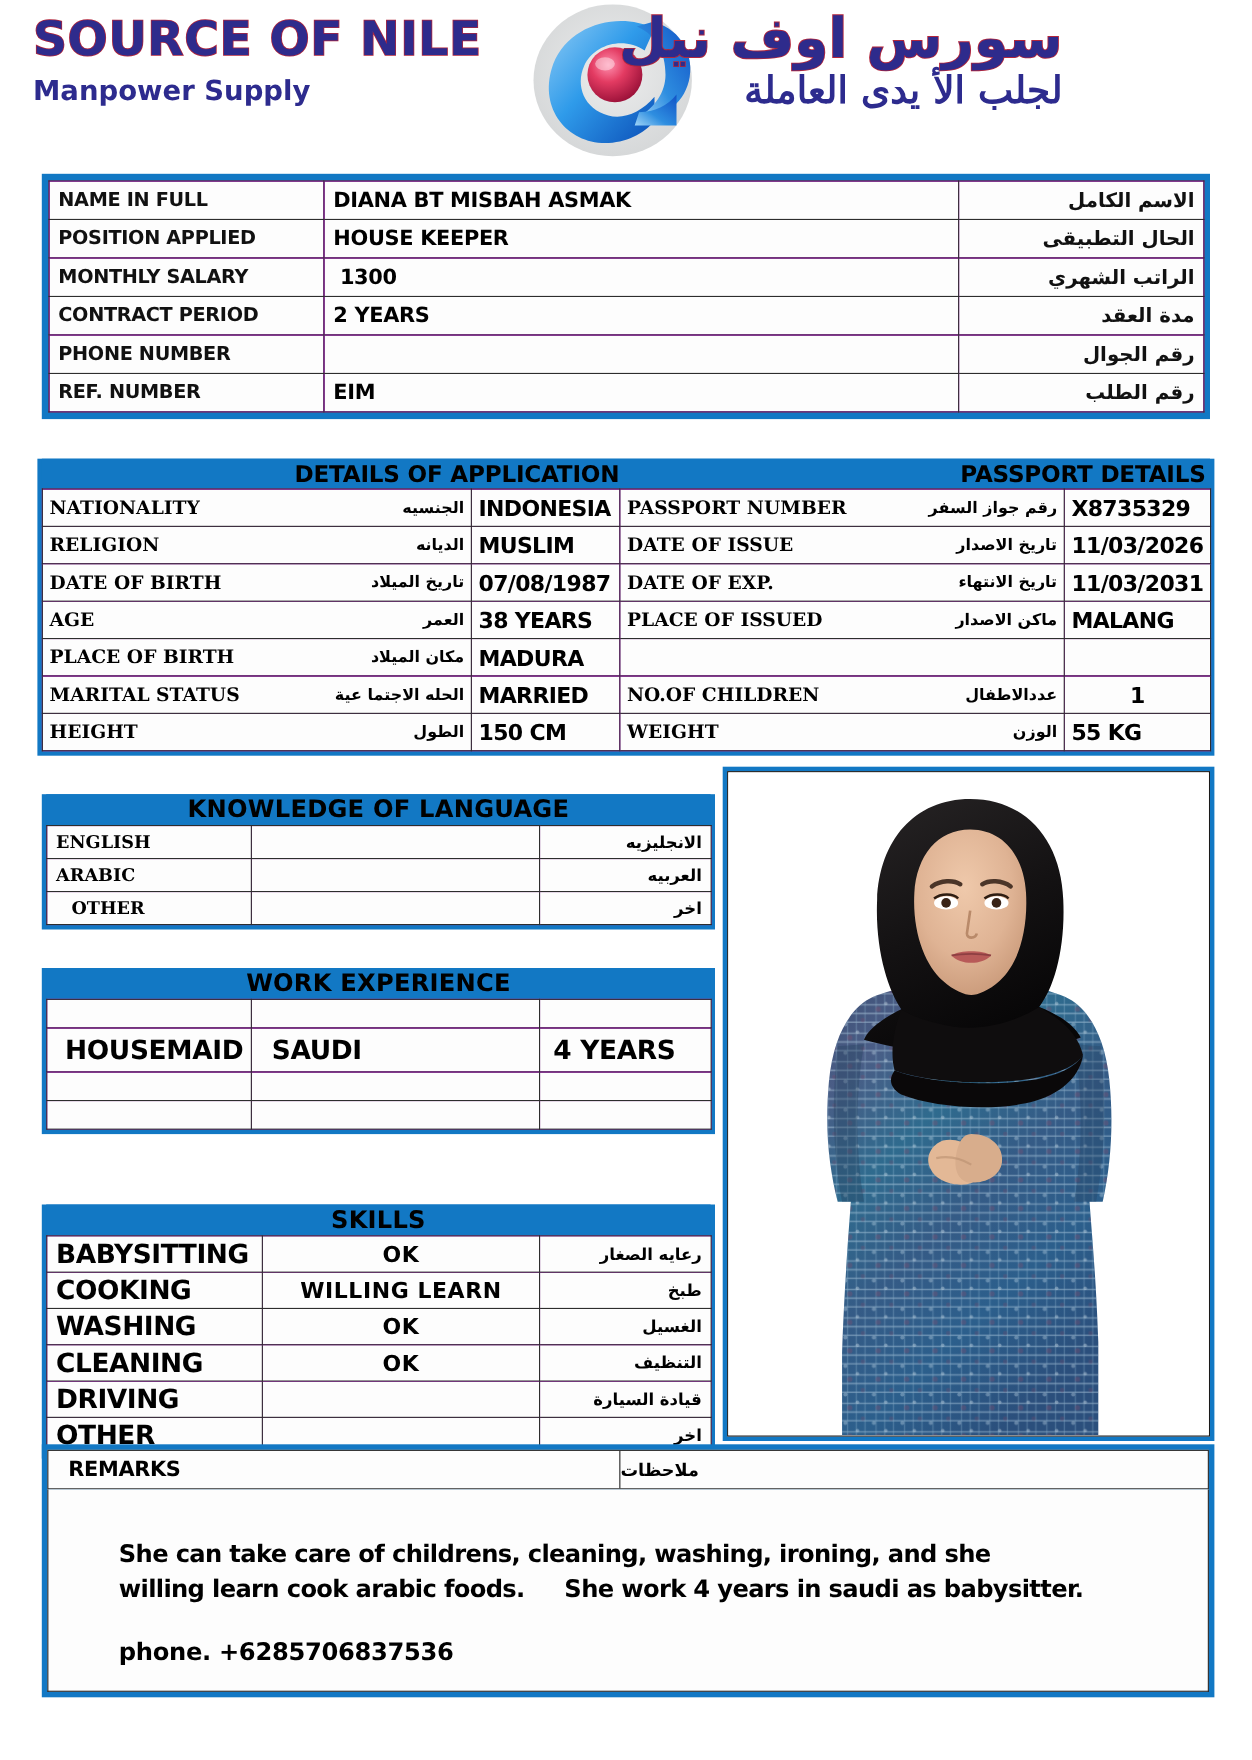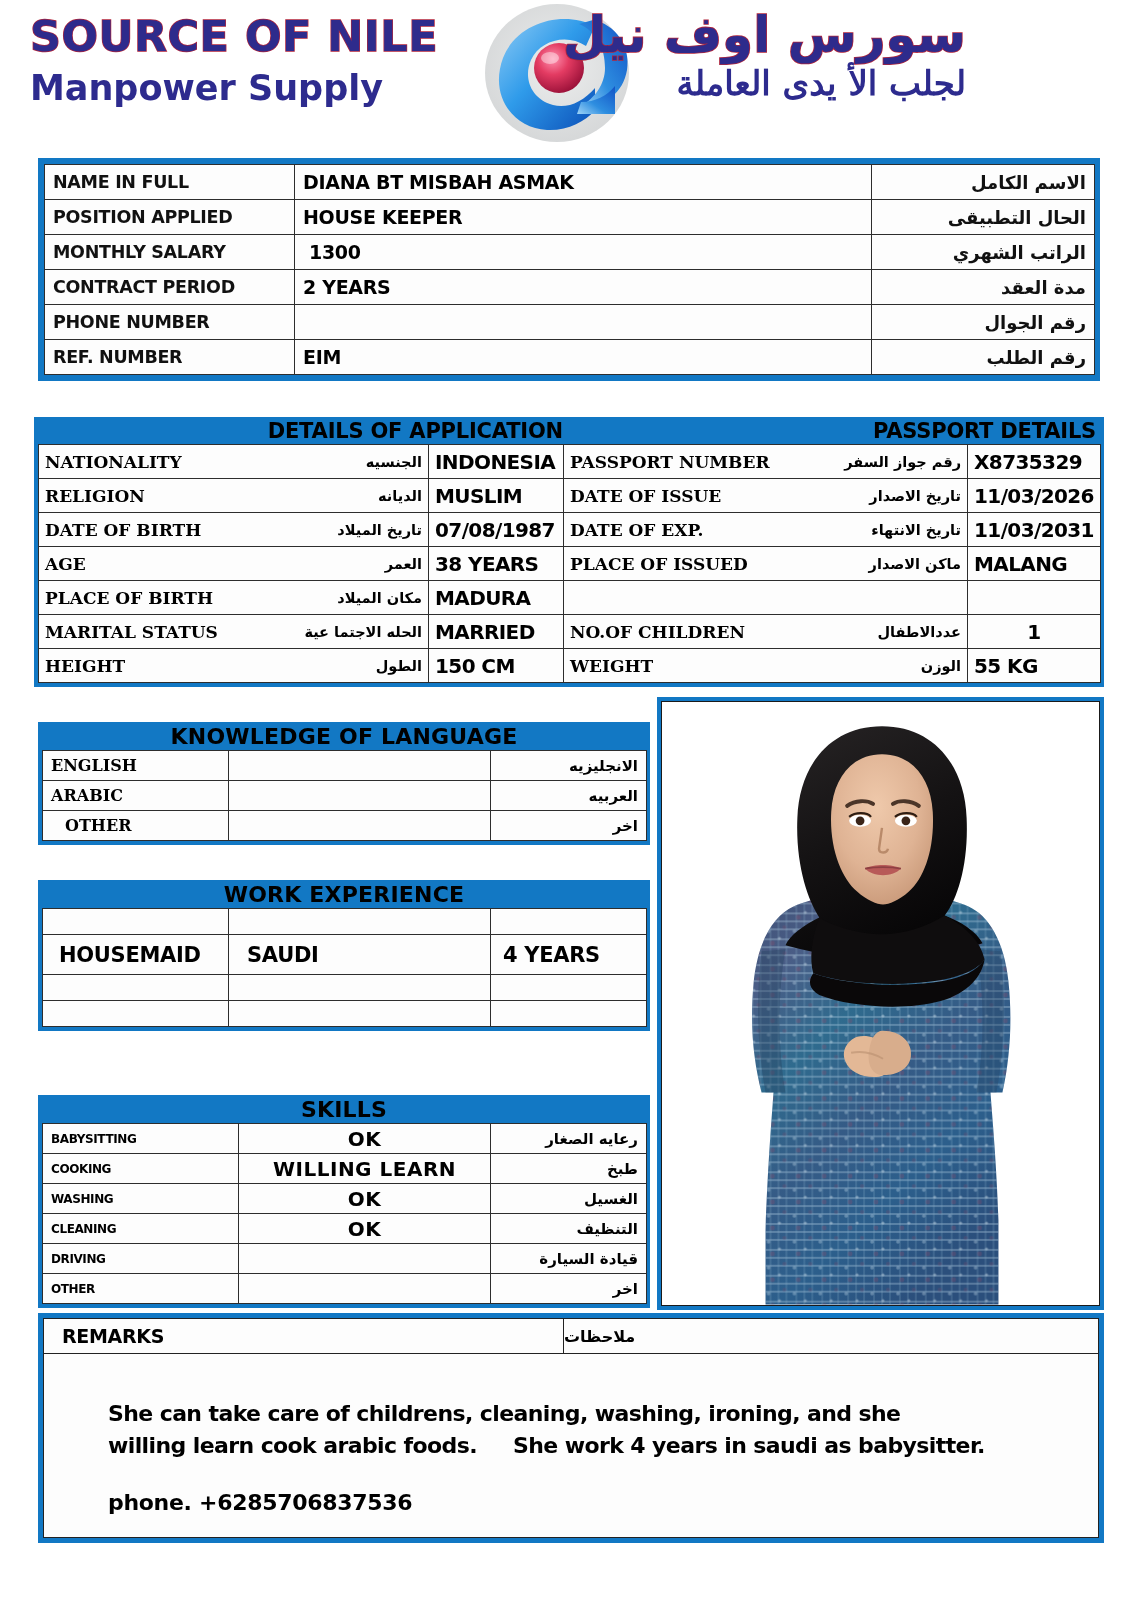--- a/index.html
+++ b/index.html
@@ -38,21 +38,21 @@
     letter-spacing: 0.5px;
     color: #2e2b8c;
     -webkit-text-stroke: 1.4px #b2263c;
     paint-order: stroke fill;
     line-height: 1.05;
     white-space: nowrap;
   }
   .brand-en .line2 {
     font-family: "DejaVu Sans", sans-serif;
     font-weight: bold;
-    font-size: 35px;
+    font-size: 25px;
     color: #2d2b8e;
     line-height: 1.25;
     margin-top: 8px;
     white-space: nowrap;
   }
   .logo-wrap {
     position: absolute;
     left: 455px;
     top: 2px;
     width: 205px;
@@ -221,33 +221,33 @@
     text-align: right;
     direction: rtl;
   }
 
   
   .sec4 { position: absolute; left: 38px; top: 880px; width: 612px; border-radius: 16px; }
   .sec4 .tbl td { height: 26px; }
   .we-cell {
     font-family: "DejaVu Sans", sans-serif;
     font-weight: bold;
-    font-size: 21px;
+    font-size: 24px;
     color: #000;
     letter-spacing: -0.3px;
   }
   .sec4 .tbl tr.filled td { height: 40px; }
 
   
   .sec5 { position: absolute; left: 38px; top: 1095px; width: 612px; }
   .sec5 .tbl td { height: 30px; }
   .sk-label {
     font-family: "DejaVu Sans", sans-serif;
     font-weight: bold;
-    font-size: 12px;
+    font-size: 24px;
     color: #000;
     letter-spacing: -0.4px;
     margin-top: 27px;
   }
   .sk-value {
     font-family: "DejaVu Sans", sans-serif;
     font-weight: bold;
     font-size: 20px;
     color: #000;
     text-align: center;

